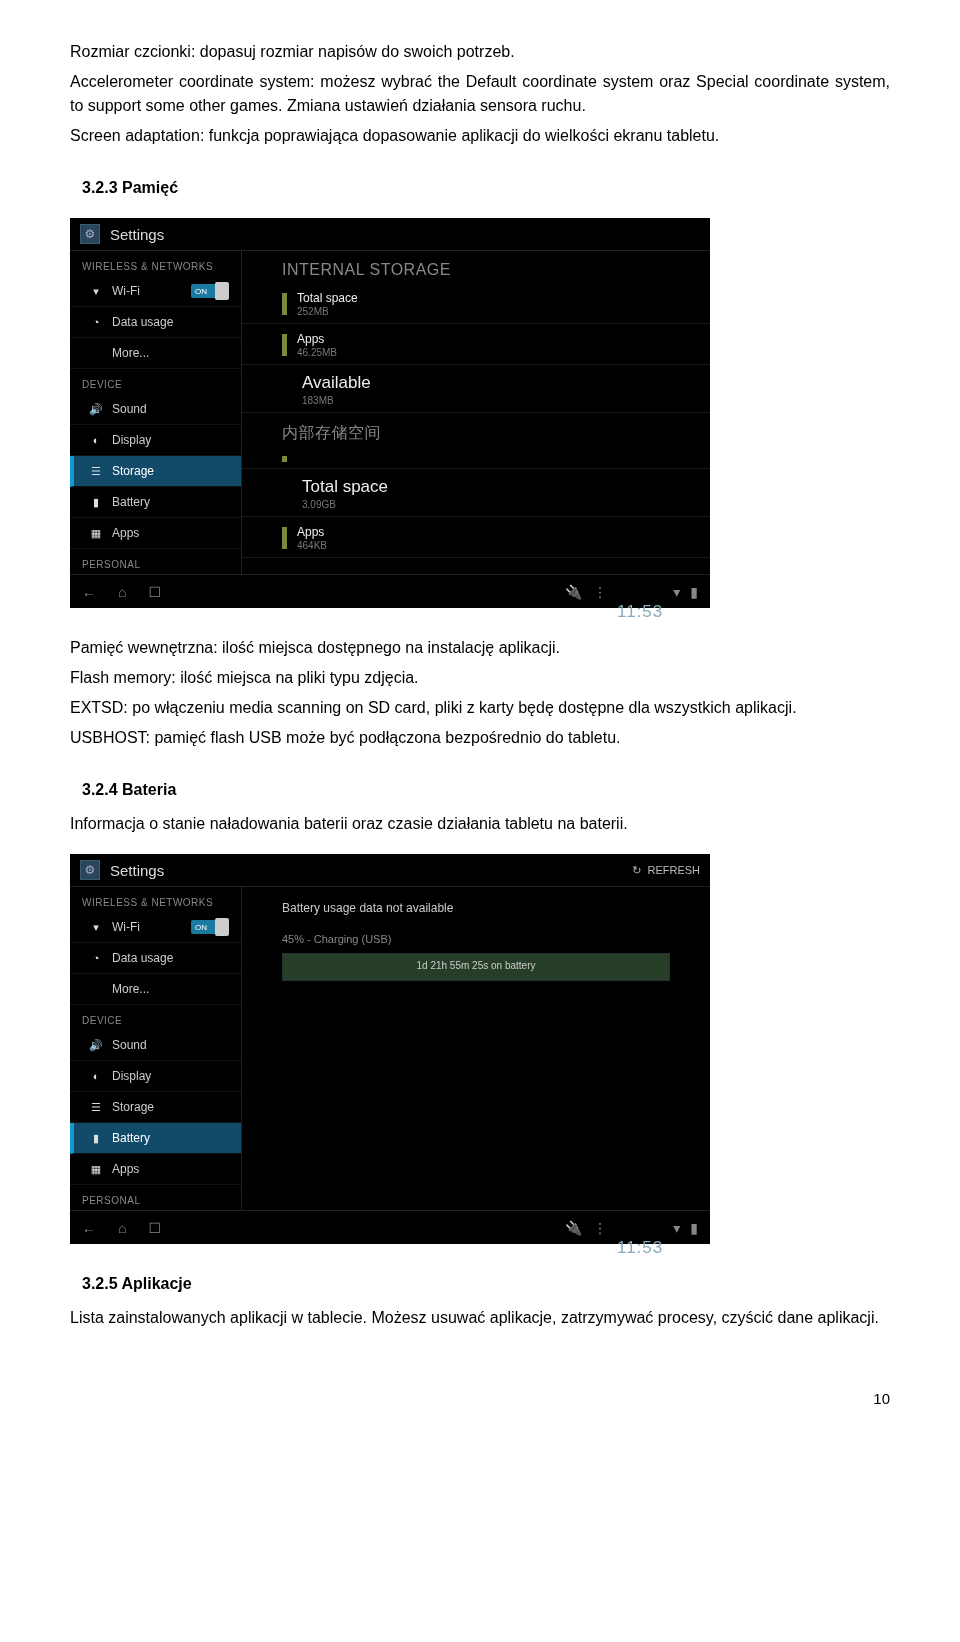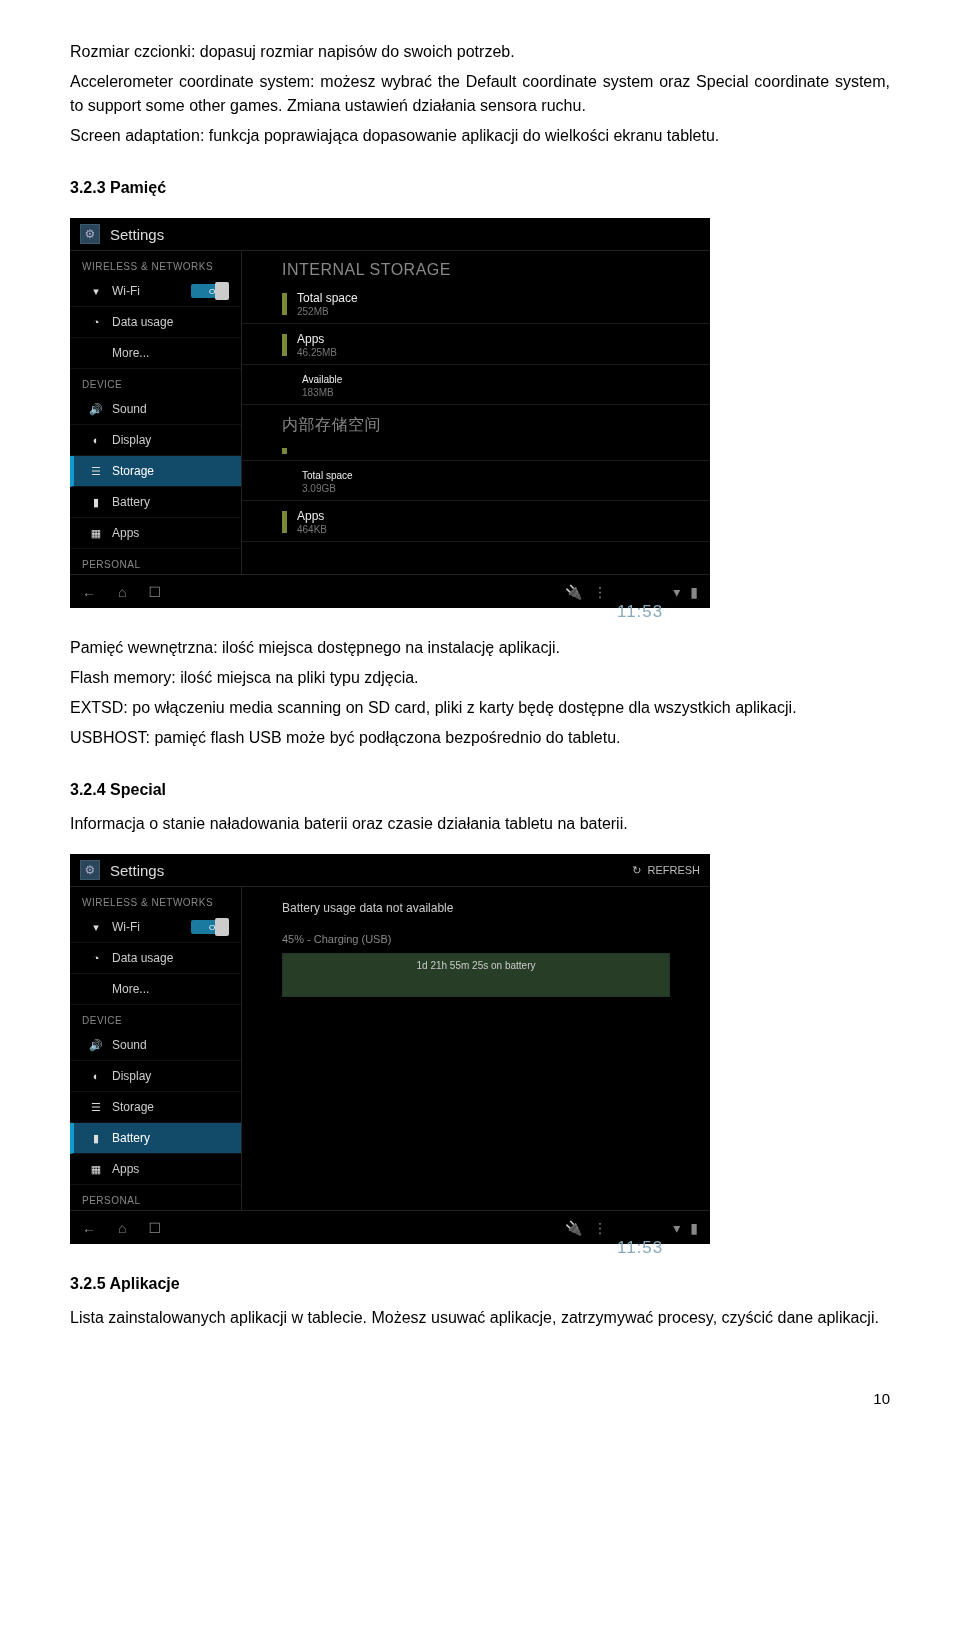--- a/index.html
+++ b/index.html
@@ -7,21 +7,21 @@
     width: 960px;
     background: #fff;
     font-family: Arial, sans-serif;
     font-size: 16px;
     color: #000;
     padding: 40px 70px;
   }
   .para { margin-bottom: 6px; line-height: 1.5; }
   .para.spaced { margin-bottom: 11px; }
   .para.justify { text-align: justify; }
-  .heading { font-weight: bold; margin-top: 28px; margin-bottom: 10px; }
+  .heading { font-weight: bold; margin-top: 28px; margin-bottom: 10px; margin-left: 12px; }
   .screenshot {
     width: 640px;
     background: #000;
     margin: 18px 0 28px 0;
     font-family: Arial, sans-serif;
     color: #bbb;
     font-size: 11px;
   }
   .sc-header {
     display: flex;
@@ -74,42 +74,42 @@
   }
   .toggle {
     margin-left: auto;
     width: 38px; height: 14px;
     background: #1a7aa0;
     border-radius: 2px;
     position: relative;
     font-size: 8px;
     color: #fff;
     display: flex; align-items: center; justify-content: flex-start;
-    padding-left: 18px;
+    padding-left: 4px;
   }
   .toggle::after {
     content: "";
     position: absolute;
     right: 0; top: -2px;
     width: 14px; height: 18px;
     background: #ccc;
     border-radius: 2px;
   }
   .main-area { flex: 1; }
   .ma-section {
     font-size: 16px;
     color: #888;
     padding: 10px 16px 4px 40px;
     letter-spacing: 0.5px;
   }
   .ma-item {
     padding: 8px 16px 6px 60px;
     border-bottom: 1px solid #1a1a1a;
   }
-  .ma-item .lbl { color: #eee; font-size: 10px; }
+  .ma-item .lbl { color: #eee; font-size: 17px; }
   .ma-item .sub { color: #777; font-size: 10px; margin-top: 2px; }
   .ma-bar-item {
     display: flex; align-items: center;
     padding: 8px 16px 6px 40px;
     border-bottom: 1px solid #1a1a1a;
     gap: 10px;
   }
   .bar {
     width: 5px; height: 22px;
     background: #7a8a3a;
@@ -121,21 +121,21 @@
   .ma-msg {
     color: #ccc; font-size: 12px;
     padding: 14px 16px 10px 40px;
   }
   .ma-status {
     color: #888; font-size: 11px;
     padding: 8px 20px 4px 40px;
   }
   .ma-batbar {
     margin: 4px 40px 10px 40px;
-    height: 44px;
+    height: 28px;
     background: #1a2a1a;
     position: relative;
     border: 1px solid #233;
   }
   .ma-batbar::before {
     content: "";
     position: absolute;
     left: 0; top: 0; bottom: 0;
     width: 100%;
     background: linear-gradient(to right, #3a5a3a 0%, #3a5a3a 100%);
@@ -273,21 +273,21 @@
       <span class="nav-icon">▮</span>
     </div>
   </div>
 </div>
 
 <p class="para">Pamięć wewnętrzna: ilość miejsca dostępnego na instalację aplikacji.</p>
 <p class="para">Flash memory: ilość miejsca na pliki typu zdjęcia.</p>
 <p class="para">EXTSD: po włączeniu media scanning on SD card, pliki z karty będę dostępne dla wszystkich aplikacji.</p>
 <p class="para spaced">USBHOST: pamięć flash USB może być podłączona bezpośrednio do tabletu.</p>
 
-<p class="para heading">3.2.4 Special</p>
+<p class="para heading">3.2.4 Bateria</p>
 <p class="para">Informacja o stanie naładowania baterii oraz czasie działania tabletu na baterii.</p>
 
 <div class="screenshot">
   <div class="sc-header">
     <span class="gear">⚙</span>
     <span>Settings</span>
     <span class="refresh">
       <span>↻</span>
       <span>REFRESH</span>
     </span>

